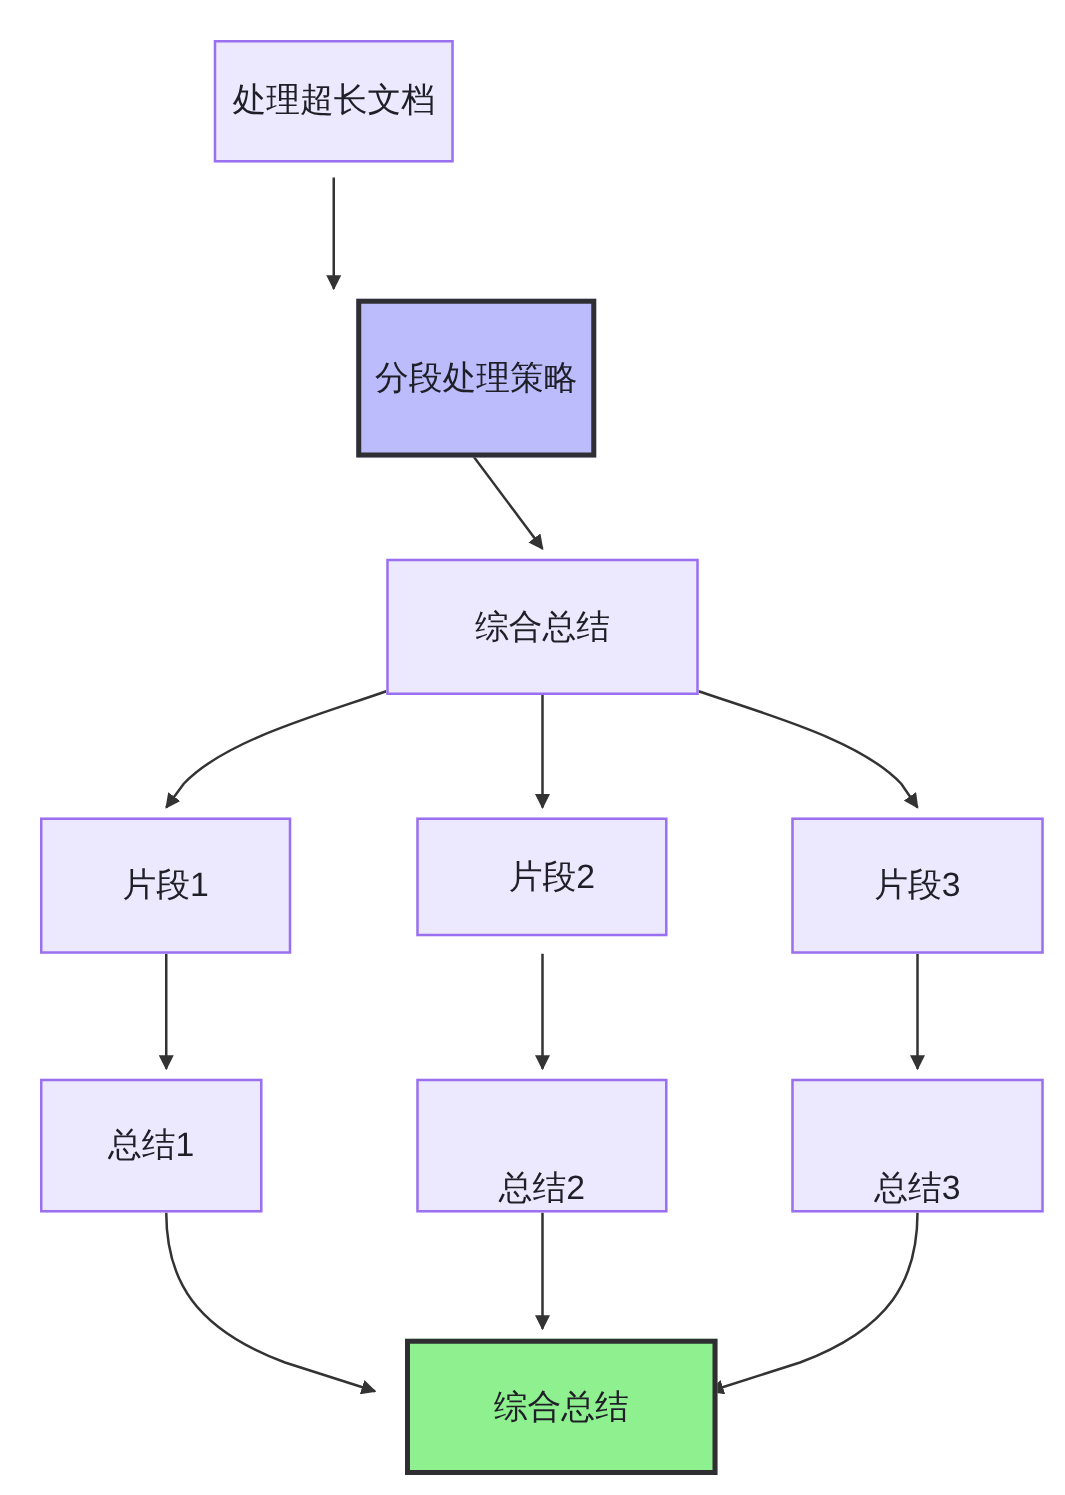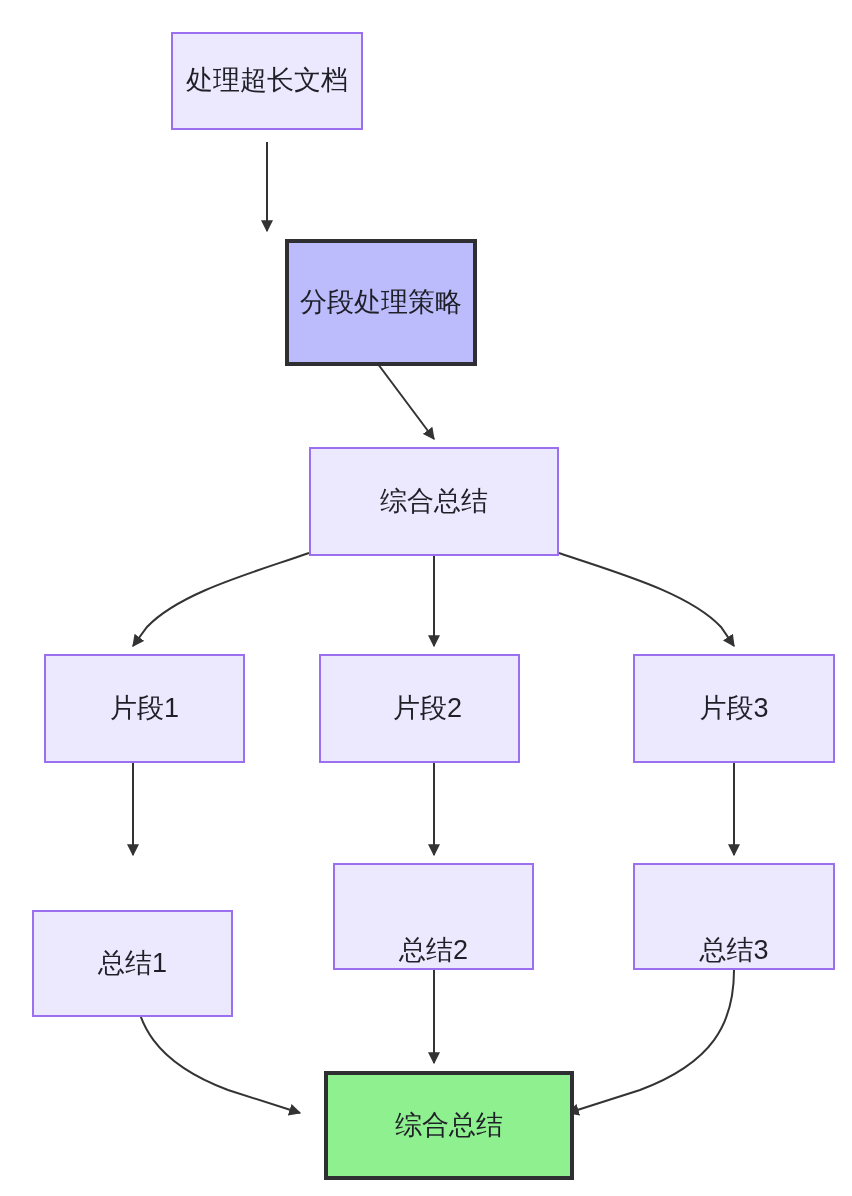--- a/index.html
+++ b/index.html
@@ -98,33 +98,33 @@
   </div>
 
   <div class="node node-strategy" style="left:285px; top:239px; width:192px; height:127px;">
     <span class="node-label">分段处理策略</span>
   </div>
 
   <div class="node node-default" style="left:309px; top:447px; width:250px; height:109px;">
     <span class="node-label">综合总结</span>
   </div>
 
-  <div class="node node-default" style="left:32px; top:654px; width:201px; height:109px;margin-left:12px;">
+  <div class="node node-default" style="left:32px; top:654px; width:201px; height:109px;">
     <span class="node-label">片段1</span>
   </div>
 
-  <div class="node node-default" style="left:319px; top:654px; width:201px; height:109px;padding-left:16px;">
+  <div class="node node-default" style="left:333px; top:654px; width:201px; height:95px;padding-left:16px;">
     <span class="node-label">片段2</span>
   </div>
 
   <div class="node node-default" style="left:633px; top:654px; width:202px; height:109px;">
     <span class="node-label">片段3</span>
   </div>
 
-  <div class="node node-default" style="left:32px; top:910px; width:201px; height:107px;">
+  <div class="node node-default" style="left:32px; top:863px; width:178px; height:107px;">
     <span class="node-label">总结1</span>
   </div>
 
   <div class="node node-default" style="left:333px; top:863px; width:201px; height:107px;align-items:flex-end;">
     <span class="node-label">总结2</span>
   </div>
 
   <div class="node node-default" style="left:633px; top:863px; width:202px; height:107px;align-items:flex-end;">
     <span class="node-label">总结3</span>
   </div>

